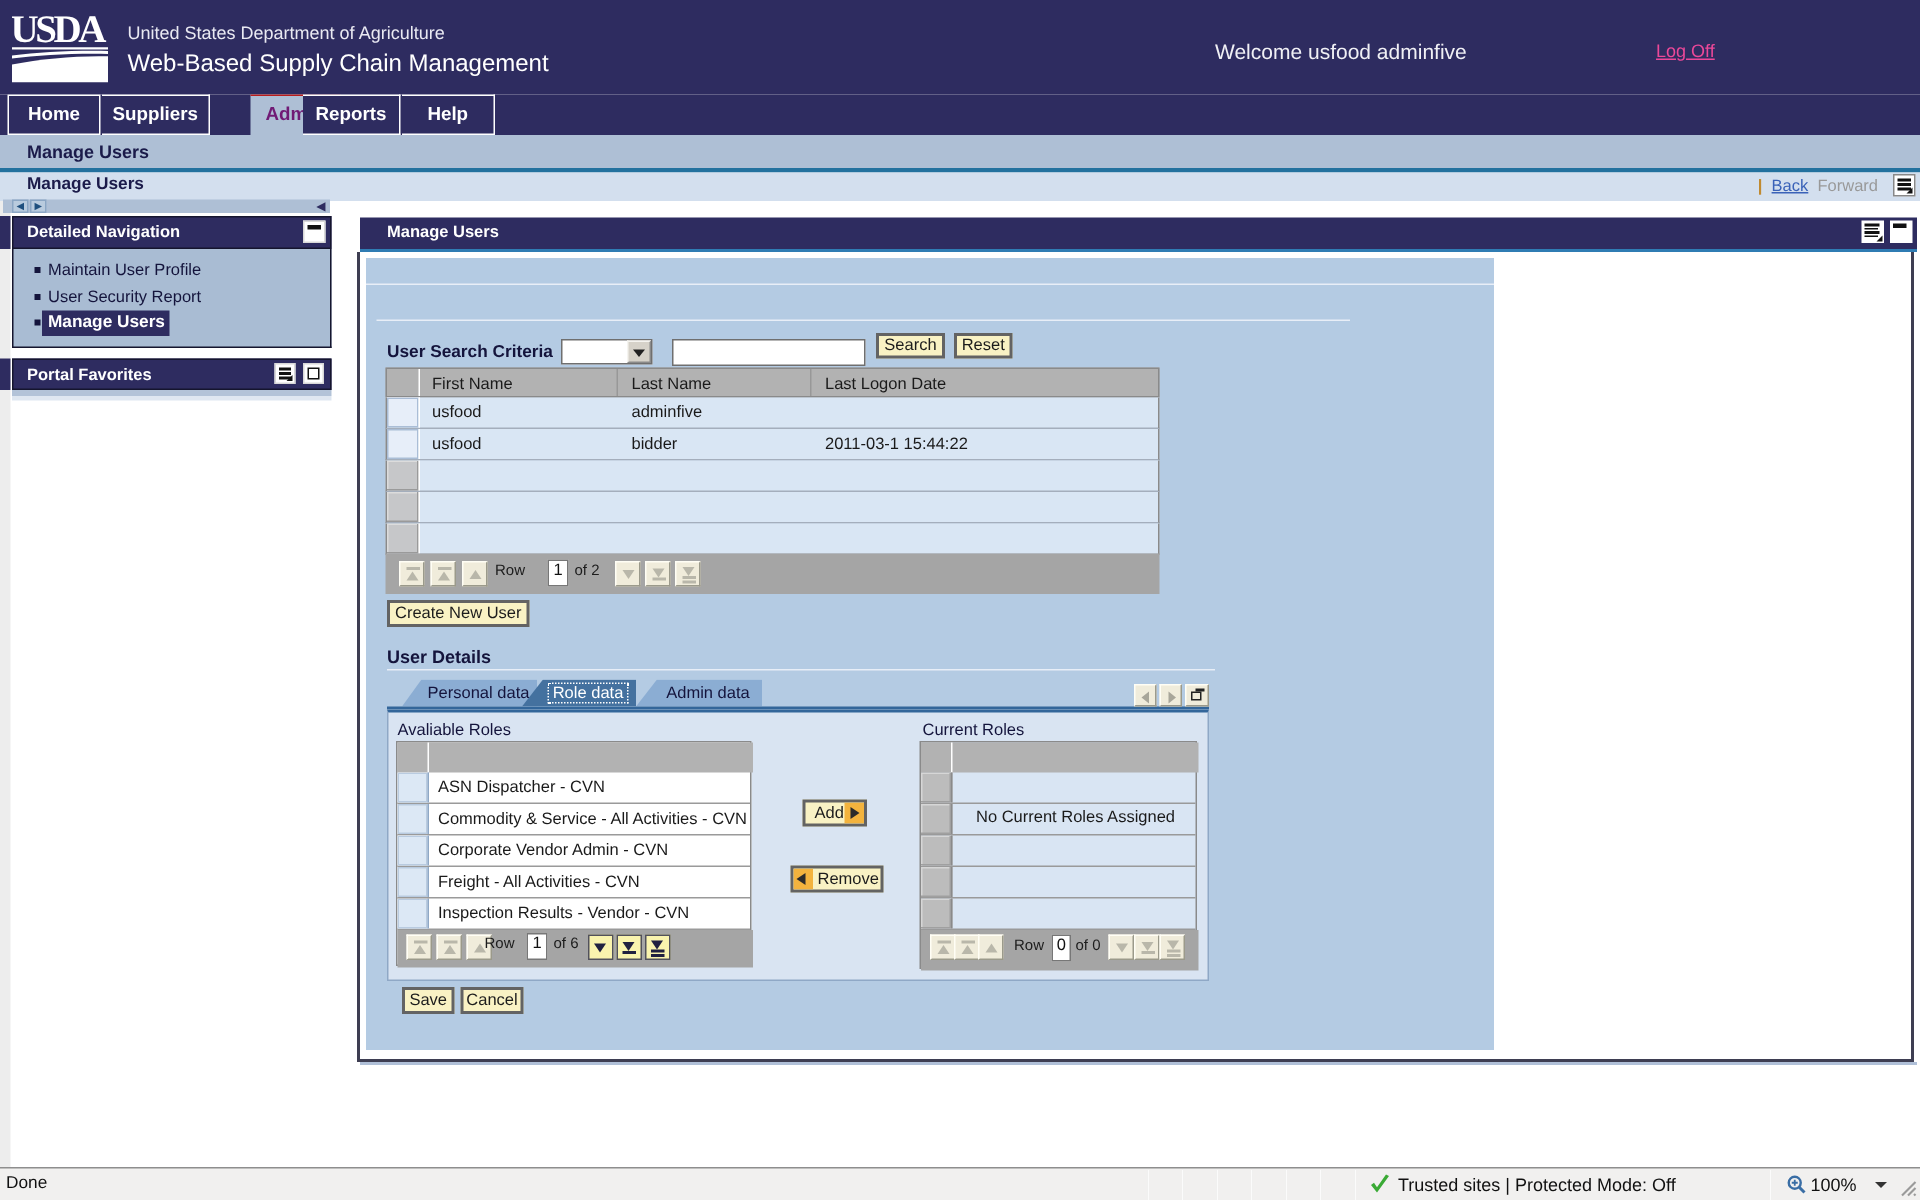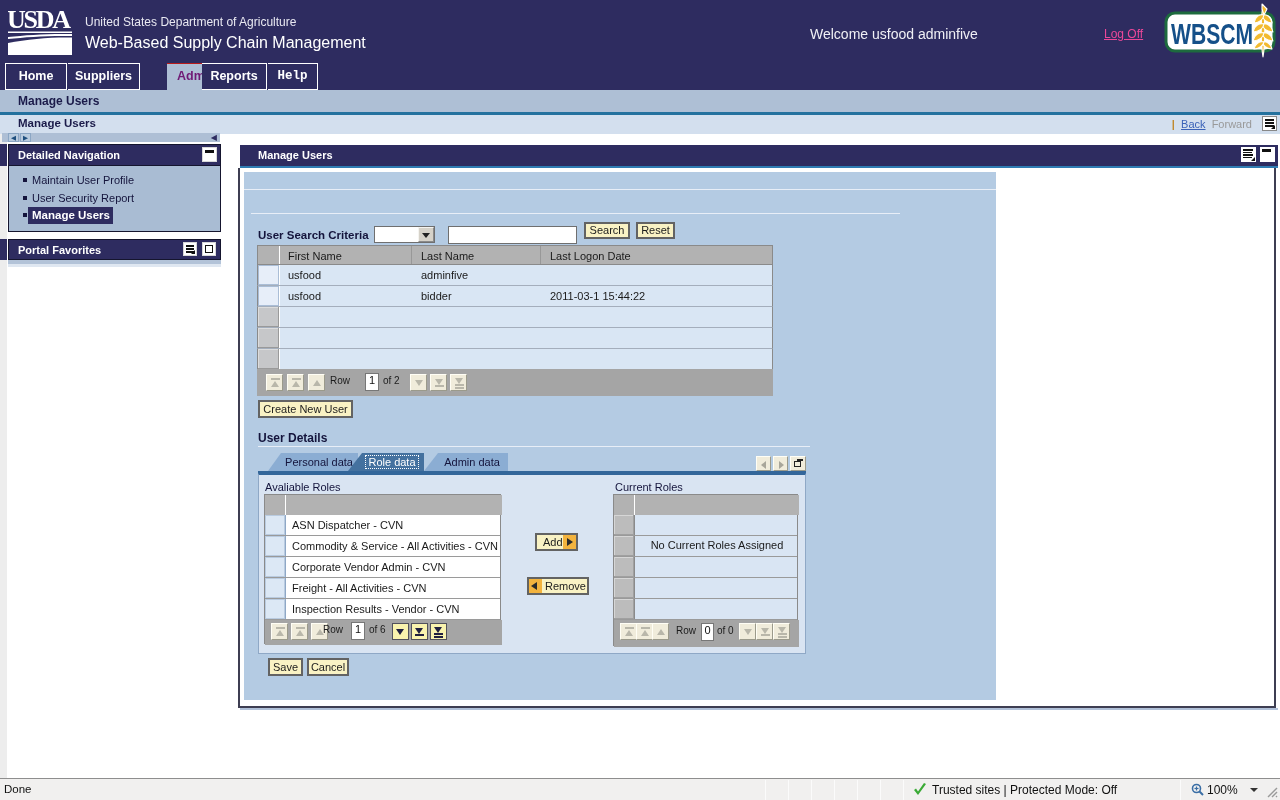--- a/index.html
+++ b/index.html
@@ -115,47 +115,27 @@
       <text x="-1" y="20" font-family="Liberation Serif, serif" font-weight="bold" font-size="26" fill="#fff" textLength="64">USDA</text>
       <path d="M0 25 L64 25 L64 23.5 L0 23.5 Z" fill="#fff"></path>
       <path d="M0 29 C 18 27, 40 25.5, 64 26 L64 28 C 40 27.5, 18 29, 0 31 Z" fill="#fff"></path>
       <path d="M0 35 C 20 31, 44 29, 64 29.5 L64 47 L0 47 Z" fill="#fff"></path>
     </svg>
   </div>
   <div class="abs" id="usda-txt1">United States Department of Agriculture</div>
   <div class="abs" id="usda-txt2">Web-Based Supply Chain Management</div>
   <div class="abs" id="welcome">Welcome usfood adminfive</div>
   <div class="abs" id="logoff">Log Off</div>
-  <div class="abs" id="wbscm" style="left:1163px; top:3px; width:117px; height:57px;">
-    <svg width="117" height="57" viewBox="0 0 117 57">
-      <rect x="3" y="10" width="108" height="38" rx="9" fill="#fff" stroke="#1d6a3e" stroke-width="3"></rect>
-      <text x="8" y="41" font-family="Liberation Sans, sans-serif" font-weight="bold" font-size="30" fill="#155089" textLength="82" lengthAdjust="spacingAndGlyphs">WBSCM</text>
-      <g transform="translate(100,0)">
-        <g fill="#f2ba2f" stroke="#fff" stroke-width="1.1" stroke-linejoin="round">
-          <path d="M0 54 C 2.4 40, 2.4 16, 0 2 C -2.4 16, -2.4 40, 0 54 Z"></path>
-          <path d="M-1 1 L4 6 L1 12 L-1 6 Z"></path>
-          <path d="M-1 12 C 4 11, 8 14, 9 20 C 3 19.5, 0 17, -1 12 Z"></path>
-          <path d="M1 12 C -4 11, -8 14, -9 20 C -3 19.5, 0 17, 1 12 Z"></path>
-          <path d="M-1 21 C 4 20, 9 23, 10 29 C 4 28.5, 0 26, -1 21 Z"></path>
-          <path d="M1 21 C -4 20, -9 23, -10 29 C -4 28.5, 0 26, 1 21 Z"></path>
-          <path d="M-1 30 C 4 29, 9 32, 10 38 C 4 37.5, 0 35, -1 30 Z"></path>
-          <path d="M1 30 C -4 29, -9 32, -10 38 C -4 37.5, 0 35, 1 30 Z"></path>
-          <path d="M-1 39 C 4 38, 8 41, 9 46 C 3 45.5, 0 43, -1 39 Z"></path>
-          <path d="M1 39 C -4 38, -8 41, -9 46 C -3 45.5, 0 43, 1 39 Z"></path>
-        </g>
-      </g>
-    </svg>
-  </div>
 
   <div class="abs" id="tabbar"></div>
   <div class="tab first" style="left:5px; width:62px;">Home</div>
   <div class="tab" style="left:68px; width:72px;">Suppliers</div>
   <div class="tab active" style="left:141px; width:60px;">Admin</div>
   <div class="tab" style="left:202px; width:65px;">Reports</div>
-  <div class="tab" style="left:268px; width:50px;font-family:Liberation Mono, monospace;">Help</div>
+  <div class="tab" style="left:268px; width:62px;">Help</div>
   <div class="abs" id="crumb">
       <span>Manage Users</span>
     </div>
   <div class="abs" id="tealline"></div>
   <div class="abs" id="bar2">
     <div class="abs" id="bar2-title">Manage Users</div>
     <div class="abs" id="bar2-right" style="right:28px;"><span class="pipe">|</span>&nbsp; <a>Back</a>&nbsp; Forward</div>
     <div class="wicon" style="position:absolute; right:3px; top:1px; width:15px; height:15px; border:1px solid #888;">
       <div style="position:absolute; left:2px; top:2px; width:9px; height:1.5px; background:#111;"></div>
       <div style="position:absolute; left:2px; top:5px; width:9px; height:1.5px; background:#111;"></div>

